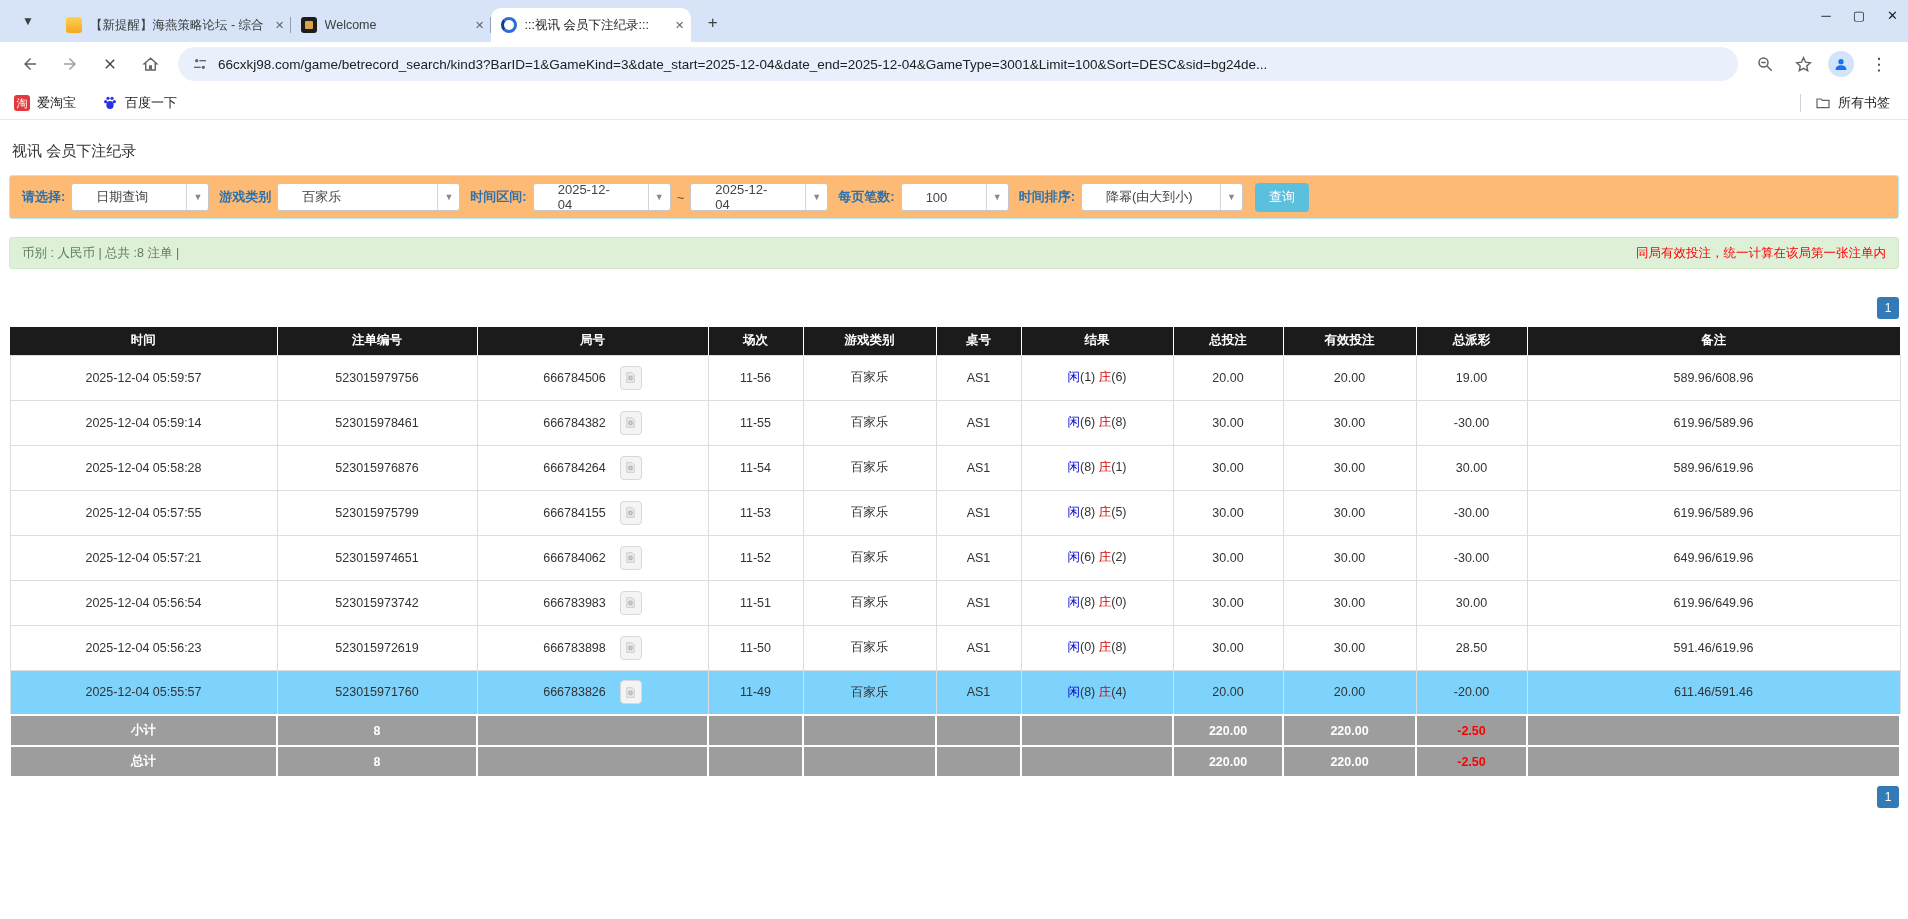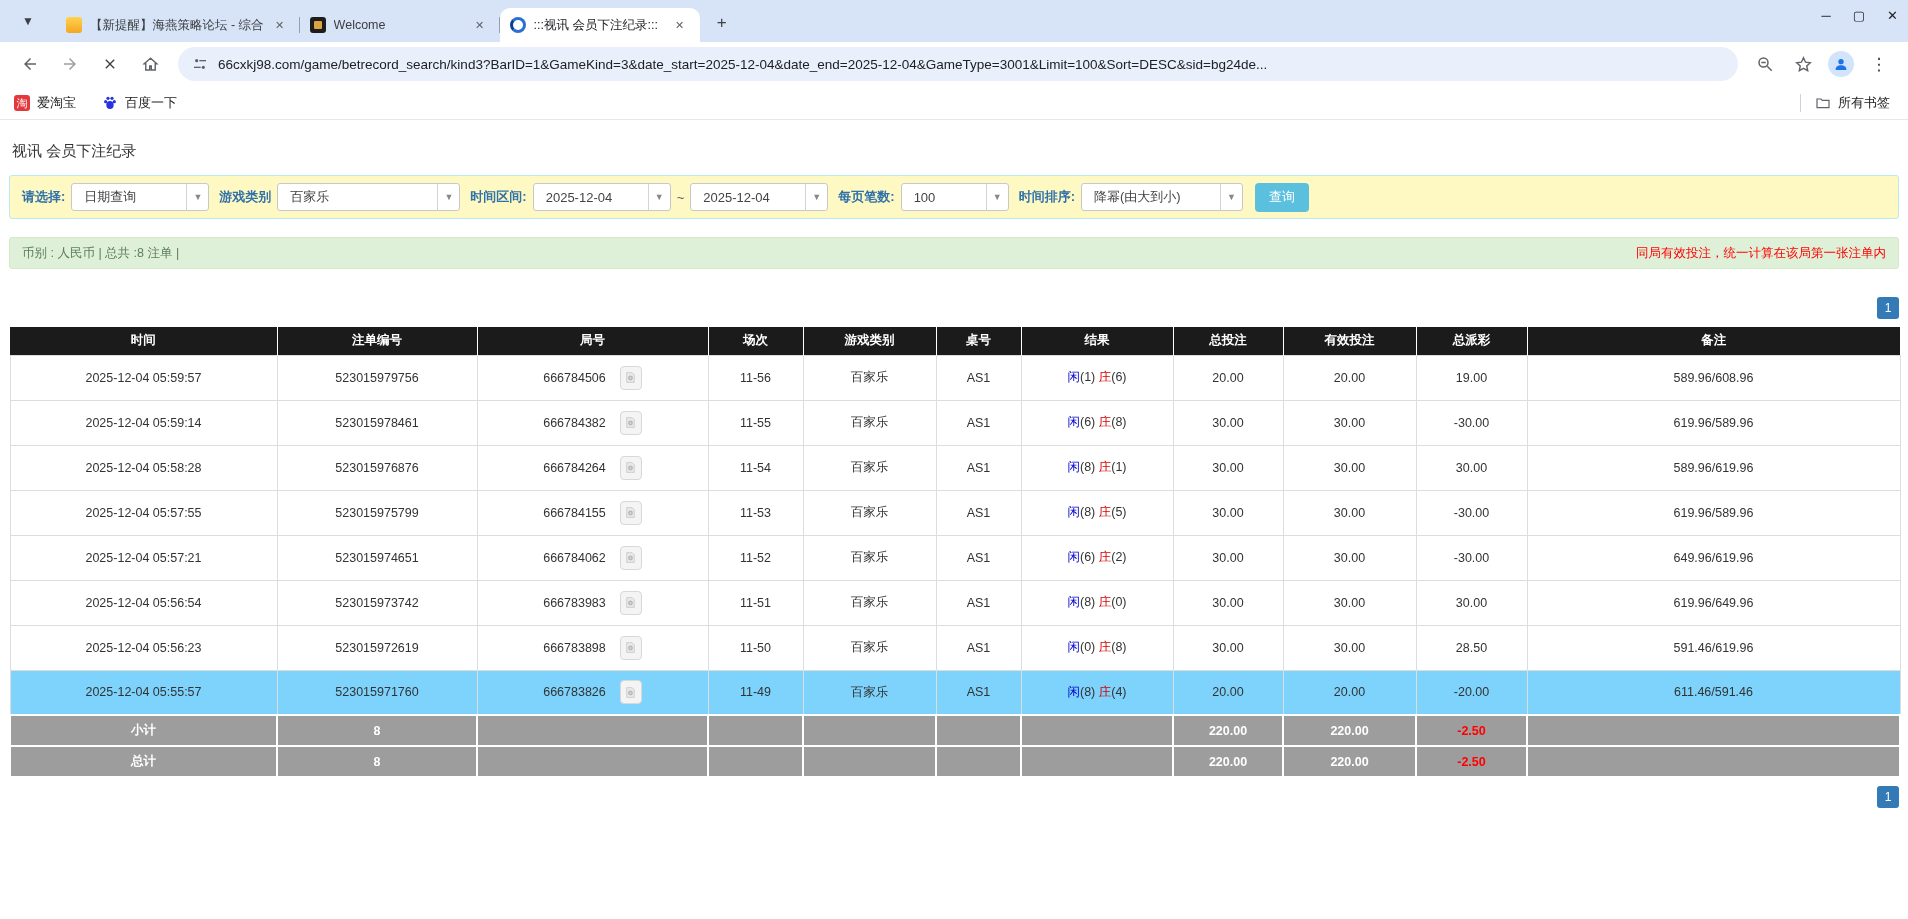--- a/index.html
+++ b/index.html
@@ -3,21 +3,21 @@
 <meta charset="utf-8">
 <style>
   * { margin:0; padding:0; box-sizing:border-box; }
   html,body { width:1908px; height:919px; overflow:hidden; background:#fff;
     font-family:"Liberation Sans", sans-serif; }
 
   
   .tab-strip { height:42px; background:#d7e3f6; display:flex; align-items:flex-end; position:relative; }
   .tab-search { width:28px; height:28px; margin:0 14px 7px 14px; display:flex; align-items:center;
     justify-content:center; color:#3c4043; font-size:12px; border-radius:50%; cursor:pointer; }
-  .tab { height:34px; display:flex; align-items:center; padding:0 12px 0 10px; max-width:252px;
+  .tab { height:34px; display:flex; align-items:center; padding:0 3px 0 10px; max-width:252px;
     min-width:200px; color:#3c4043; font-size:12.5px; position:relative; cursor:pointer; }
   .tab.active { background:#fff; border-radius:10px 10px 0 0; color:#202124; }
   .tab:not(.active):after { content:""; position:absolute; right:0; top:9px; height:16px;
     width:1px; background:#8fa0b8; }
   .tab .fav { width:16px; height:16px; margin-right:8px; flex:0 0 16px; }
   .fav-0 { background:linear-gradient(#ffd24d,#f5a623); border-radius:3px; }
   .fav-1 { background:#1d1d1d; border-radius:3px; position:relative; }
   .fav-1:after { content:""; position:absolute; left:4px; top:4px; width:8px; height:8px;
     background:#d9a441; border-radius:1px; }
   .fav-2 { border-radius:50%; border:3px solid #2b6fd4; border-left-color:#0b3f91; }
@@ -48,26 +48,26 @@
   .bm .bm-ic { width:16px; height:16px; margin-right:7px; flex:0 0 16px; }
   .bm-taobao { background:#e4393c; border-radius:3px; color:#fff; font-size:11px; line-height:16px;
     text-align:center; }
   .bm-spacer { flex:1; }
   .bm-divider { width:1px; height:18px; background:#cdd3dc; margin-right:14px; }
 
   
   .page { padding:0 9px; }
   .page-title { font-size:15px; color:#333; padding:22px 3px 14px 3px; font-weight:400; }
 
-  .filter-bar { background:#fef9c3; border:1px solid #bce8f1; border-radius:3px; height:44px;
+  .filter-bar { background:#fdba74; border:1px solid #bce8f1; border-radius:3px; height:44px;
     display:flex; align-items:center; padding:0 10px; font-size:13px; }
   .f-label { color:#3071a9; font-weight:bold; margin:0 6px 0 10px; white-space:nowrap; }
   .combo { background:#fff; border:1px solid #c8c8c8; border-radius:3px; height:28px;
     display:flex; align-items:stretch; }
-  .combo .combo-text { padding:0 12px; display:flex; align-items:center; color:#444; }
+  .combo .combo-text { padding:0 24px; display:flex; align-items:center; color:#444; }
   .combo .combo-arrow { width:22px; border-left:1px solid #d5d5d5; display:flex; align-items:center;
     justify-content:center; color:#888; font-size:9px; cursor:pointer; }
   .tilde { color:#555; margin:0 6px; }
   .btn-search { background:#5bc0de; color:#fff; border:none; border-radius:4px; height:29px;
     padding:0 14px; font-size:13px; margin-left:12px; cursor:pointer; }
 
   .summary-bar { background:#dff0d8; border:1px solid #d6e9c6; border-radius:3px; height:32px;
     margin-top:18px; display:flex; align-items:center; justify-content:space-between;
     padding:12px 12px; font-size:12.5px; }
   .summary-left { color:#5e7d5e; }

